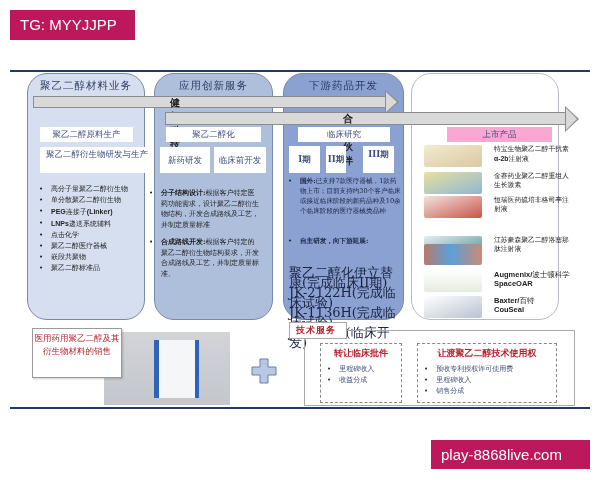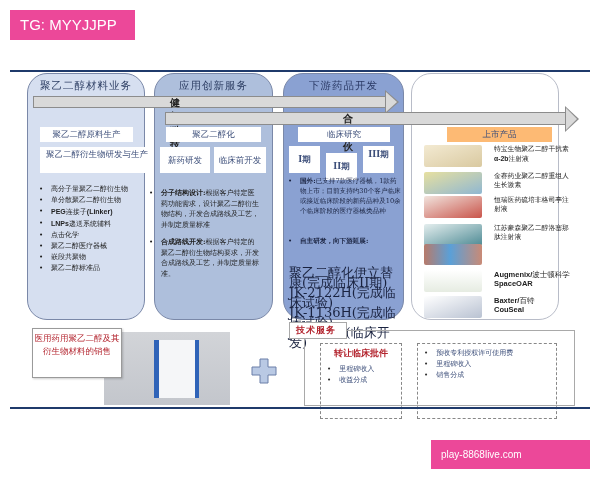--- a/index.html
+++ b/index.html
@@ -1,20 +1,20 @@
 <!DOCTYPE html>
 <html><head>
 <meta charset="utf-8">
 <style>
   * { box-sizing: border-box; margin: 0; padding: 0; }
   body { width: 600px; height: 480px; background: #ffffff; position: relative; overflow: hidden;
          font-family: "DejaVu Serif", "Liberation Serif", serif; color: #1f2a44; }
-  .wm { position: absolute; background: #ec4899; color: #ffffff; font-family: "Liberation Sans", "DejaVu Sans", sans-serif; }
+  .wm { position: absolute; background: #be185d; color: #ffffff; font-family: "Liberation Sans", "DejaVu Sans", sans-serif; }
   .wm-top { left: 10px; top: 10px; width: 125px; height: 30px; font-size: 15px; line-height: 30px; padding-left: 10px; }
-  .wm-bot { left: 431px; top: 440px; width: 159px; height: 29px; font-size: 10px; line-height: 29px; padding-left: 10px; }
+  .wm-bot { left: 431px; top: 440px; width: 159px; height: 29px; font-size: 15px; line-height: 29px; padding-left: 10px; }
   .rule { position: absolute; left: 10px; width: 580px; height: 2px; background: #1f3a6b; }
   .rule-top { top: 70px; }
   .rule-bot { top: 407px; }
 
   .col { position: absolute; top: 73px; height: 247px; border: 1px solid #7a88a8; border-radius: 20px; }
   .col1 { left: 27px; width: 118px; background: #d6dff0; }
   .col2 { left: 154px; width: 119px; background: #aebfdc; }
   .col3 { left: 283px; width: 121px; background: #8aa1d2; }
   .col4 { left: 411px; width: 148px; background: #ffffff; border-color: #b8bcc8; }
   .col-title { position: absolute; top: 5px; left: 0; right: 0; text-align: center; font-size: 10.5px; color: #2d3e63; letter-spacing: 1px; }
@@ -36,21 +36,21 @@
 
   .sales-box { position: absolute; left: 32px; top: 328px; width: 90px; height: 50px; background: #fff; border: 1px solid #9a9a9a;
                font-size: 8.5px; line-height: 13px; color: #b3242e; text-align: center; padding-top: 3px; z-index: 2; box-shadow: 1px 1px 2px rgba(0,0,0,.2); }
   .photo { position: absolute; left: 104px; top: 332px; width: 126px; height: 73px; background: linear-gradient(180deg, #d2d4d8, #c3c6cc); }
   .pkg { position: absolute; left: 50px; top: 8px; width: 45px; height: 58px; background: #f5f6f8; border-left: 5px solid #2f63b8; border-right: 4px solid #2f63b8; }
   .plus { position: absolute; left: 251px; top: 358px; width: 26px; height: 26px; }
 
   .tech-outer { position: absolute; left: 304px; top: 330px; width: 271px; height: 76px; border: 1px solid #a9a9a9; }
   .tech-tab { position: absolute; left: 289px; top: 322px; width: 58px; height: 17px; border: 1px solid #a9a9a9; background: #fff;
               font-size: 9px; color: #b3242e; font-weight: bold; line-height: 15px; padding-left: 6px; letter-spacing: 1px; }
-  .tech-sub { position: absolute; top: 343px; height: 76px; border: 1px dashed #888; }
+  .tech-sub { position: absolute; top: 343px; height: 60px; border: 1px dashed #888; }
   .tech-sub .t { text-align: center; font-size: 9px; color: #b3242e; font-weight: bold; margin-top: 3px; }
   .tech-sub ul { list-style: none; font-size: 7px; line-height: 11px; color: #3d4f7a; margin-top: 4px; margin-left: 6px; }
   .tech-sub li::before { content: "•"; margin-right: 8px; color: #333; }
 </style>
 </head>
 <body>
 
 <div class="wm wm-top">TG: MYYJJPP</div>
 <div class="rule rule-top"></div>
 
@@ -95,48 +95,48 @@
 <div class="wbox" style="left:166px;top:127px;width:95px;height:15px;line-height:15px;">聚乙二醇化</div>
 <div class="wbox" style="left:160px;top:147px;width:50px;height:26px;line-height:26px;">新药研发</div>
 <div class="wbox" style="left:214px;top:147px;width:52px;height:26px;line-height:26px;">临床前开发</div>
 <ul class="bullets" style="left:148px;top:188px;width:112px;line-height:10.5px;">
   <li style="margin-bottom:7px;"><span style="font-weight:bold">分子结构设计:</span><span>根据客户特定医药功能需求，设计聚乙二醇衍生物结构，开发合成路线及工艺，并制定质量标准</span></li>
   <li><span style="font-weight:bold">合成路线开发:</span><span>根据客户特定的聚乙二醇衍生物结构要求，开发合成路线及工艺，并制定质量标准。</span></li>
 </ul>
 
 <div class="wbox" style="left:298px;top:127px;width:92px;height:15px;line-height:15px;">临床研究</div>
 <div class="wbox" style="left:289px;top:146px;width:31px;height:27px;line-height:27px;font-weight:bold;">I期</div>
-<div class="wbox" style="left:326px;top:146px;width:31px;height:27px;line-height:27px;font-weight:bold;margin-top:7px;">II期</div>
+<div class="wbox" style="left:326px;top:146px;width:20px;height:27px;line-height:27px;font-weight:bold;">II期</div>
 <div class="wbox" style="left:363px;top:146px;width:31px;height:27px;line-height:12px;padding-top:2px;font-weight:bold;">III期</div>
 <ul class="bullets" style="left:287px;top:176px;width:114px;line-height:10px;font-size:6.6px;color:#1a2340;">
   <li style="margin-bottom:20px;"><span style="font-weight:bold">国外:</span><span>已支持7款医疗器械，1款药物上市；目前支持约30个客户临床或接近临床阶段的新药品种及10余个临床阶段的医疗器械类品种</span></li>
   <li><span style="font-weight:bold">自主研发，向下游延展:</span></li>
 </ul>
 <div style="position:absolute;left:289px;top:268px;width:114px;font-size:13px;line-height:10px;color:#1a2340;">
   <div>聚乙二醇化伊立替康(完成临床II期)</div>
   <div>JK-2122H(完成临床试验)</div>
   <div>JK-1136H(完成临床试验)</div>
   <div>JK-1119I(临床开发)</div>
 </div>
 
-<div style="position:absolute;left:447px;top:127px;width:105px;height:15px;background:#fdba74;text-align:center;font-size:8.5px;line-height:15px;color:#3d4f7a;">上市产品</div>
+<div style="position:absolute;left:447px;top:127px;width:105px;height:15px;background:#f9a8d4;text-align:center;font-size:8.5px;line-height:15px;color:#3d4f7a;">上市产品</div>
 
 <div class="prod-row" style="top:145px;">
   <div class="prod-img" style="background:linear-gradient(160deg,#f3ead2,#d9c9a0);"></div>
   <div class="prod-text"><span>特宝生物聚乙二醇干扰素</span><span class="bold">α-2b</span><span>注射液</span></div>
 </div>
 <div class="prod-row" style="top:172px;">
   <div class="prod-img" style="background:linear-gradient(160deg,#e7e0a0,#8fb7d2);"></div>
   <div class="prod-text">金赛药业聚乙二醇重组人生长激素</div>
 </div>
 <div class="prod-row" style="top:196px;">
   <div class="prod-img" style="background:linear-gradient(160deg,#f1e4de,#c9544a);"></div>
   <div class="prod-text">恒瑞医药硫培非格司亭注射液</div>
 </div>
-<div class="prod-row" style="top:224px;">
+<div class="prod-row" style="top:236px;">
   <div class="prod-img" style="background:linear-gradient(160deg,#e4eeee,#4d8a94);"></div>
   <div class="prod-text">江苏豪森聚乙二醇洛塞那肽注射液</div>
 </div>
 <div class="prod-row" style="top:244px;">
   <div class="prod-img" style="background:linear-gradient(90deg,#b87a6a,#5aa0d8 45%,#c98a76);height:21px;"></div>
 </div>
 <div class="prod-row" style="top:270px;">
   <div class="prod-img" style="background:linear-gradient(180deg,#ffffff,#e6ece2);"></div>
   <div class="prod-text" style="font-size:7.5px;"><span class="bold">Augmenix/</span><span>波士顿科学</span><br><span class="bold">SpaceOAR</span></div>
 </div>
@@ -157,20 +157,21 @@
 <div class="tech-outer"></div>
 <div class="tech-tab">技术服务</div>
 <div class="tech-sub" style="left:320px;top:343px;width:82px;">
   <div class="t">转让临床批件</div>
   <ul>
     <li>里程碑收入</li>
     <li>收益分成</li>
   </ul>
 </div>
 <div class="tech-sub" style="left:417px;top:343px;width:140px;">
+  <div class="t">让渡聚乙二醇技术使用权</div>
   <ul>
     <li>预收专利授权许可使用费</li>
     <li>里程碑收入</li>
     <li>销售分成</li>
   </ul>
 </div>
 
 <div class="rule rule-bot"></div>
 <div class="wm wm-bot">play-8868live.com</div>
 

